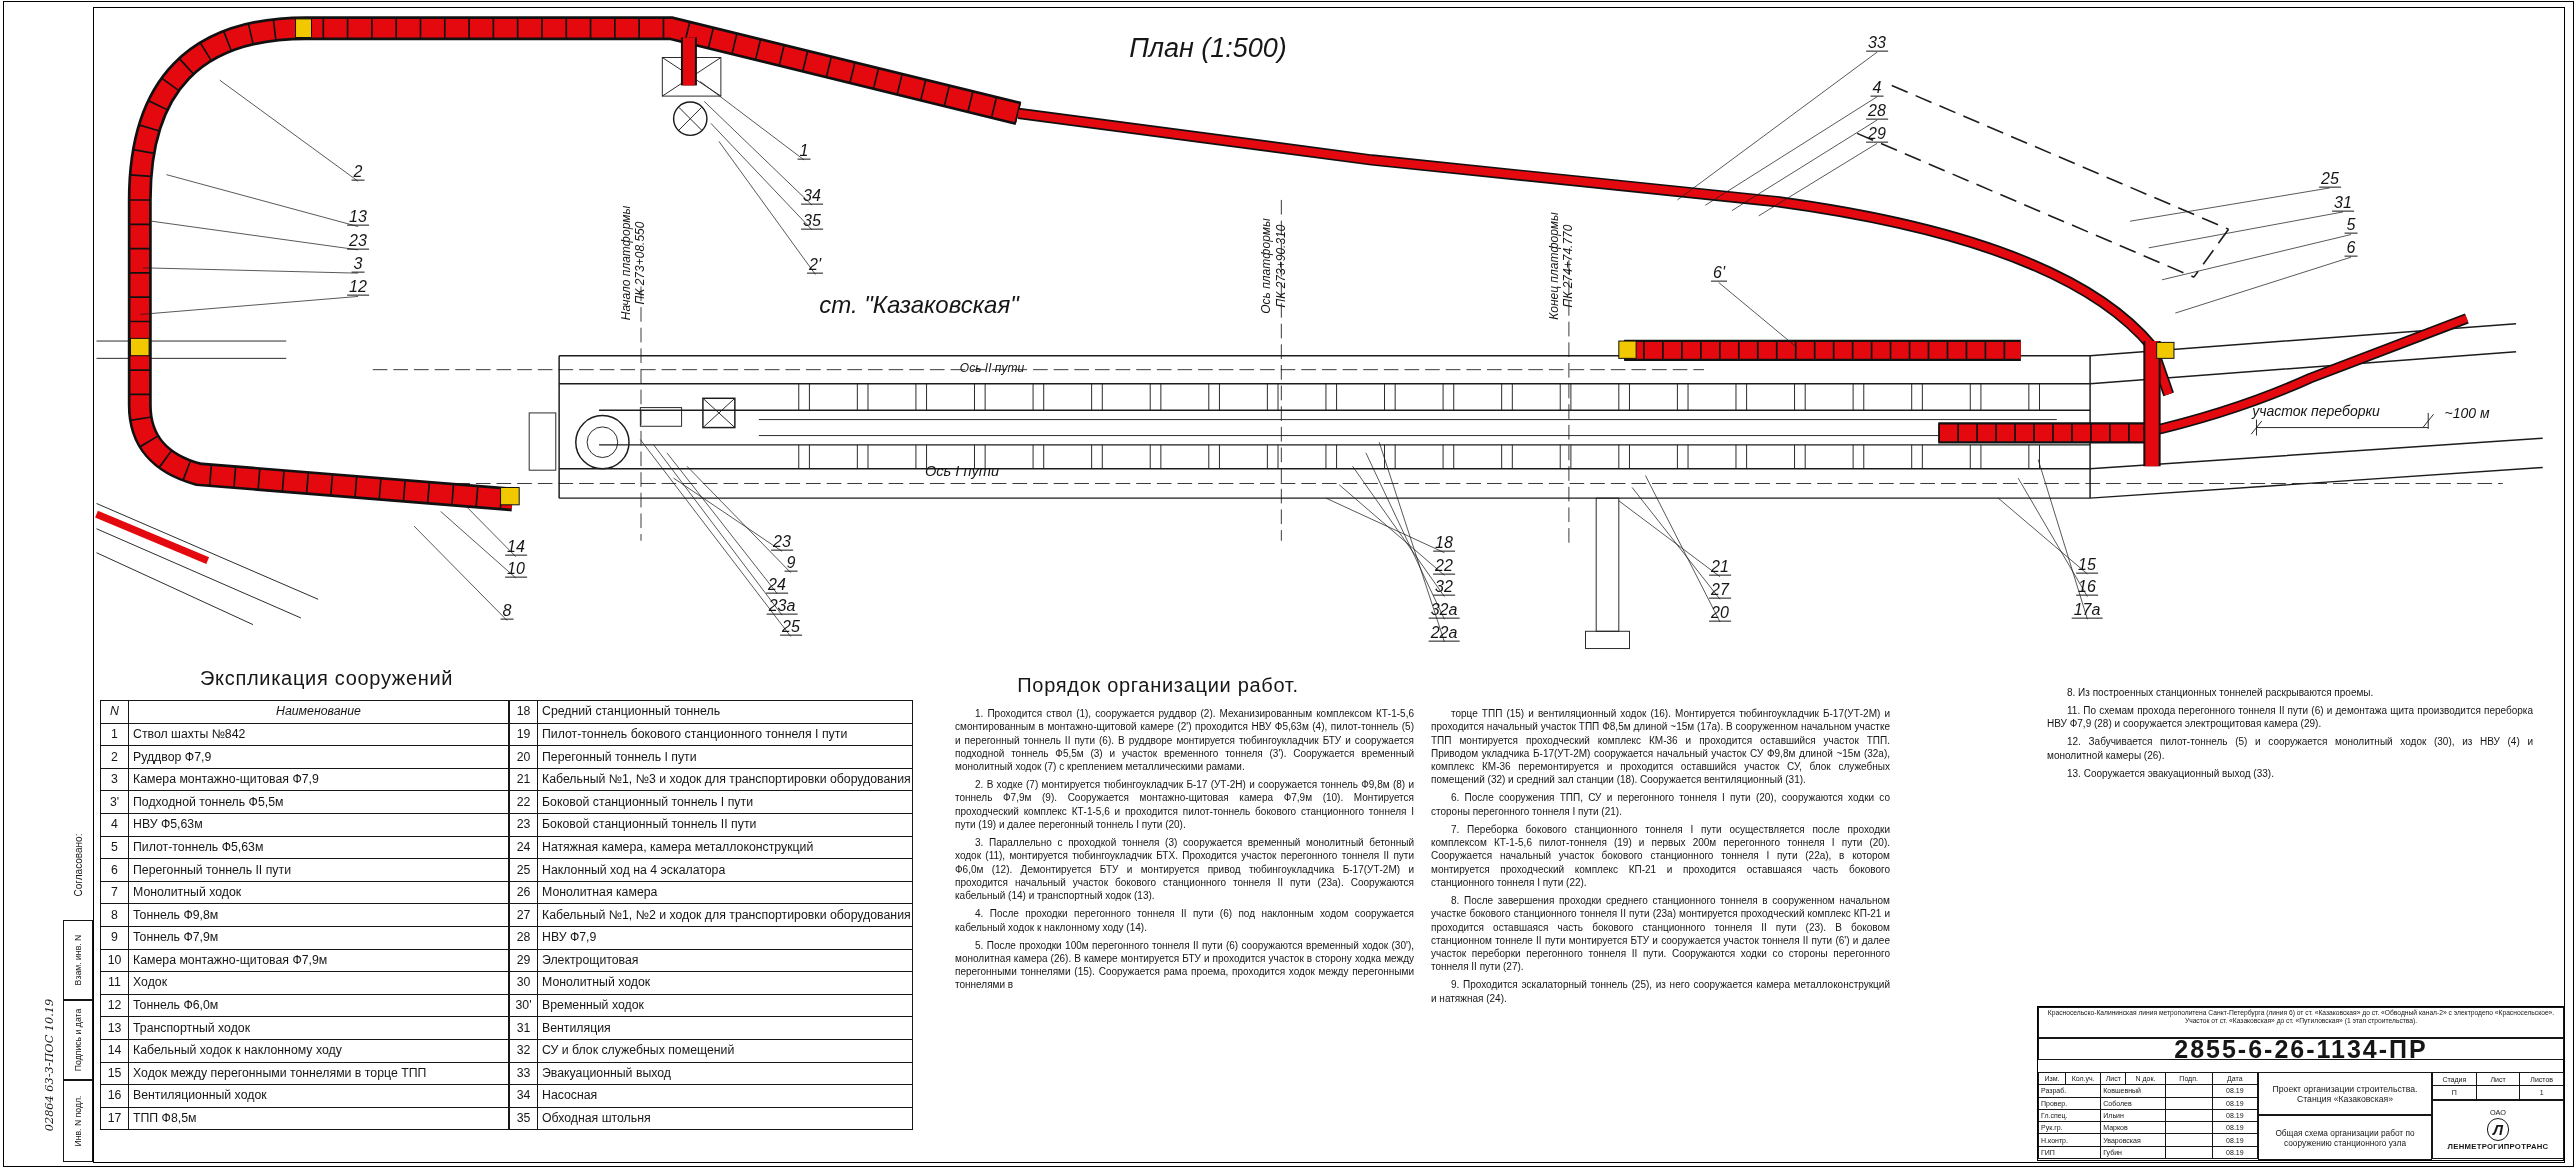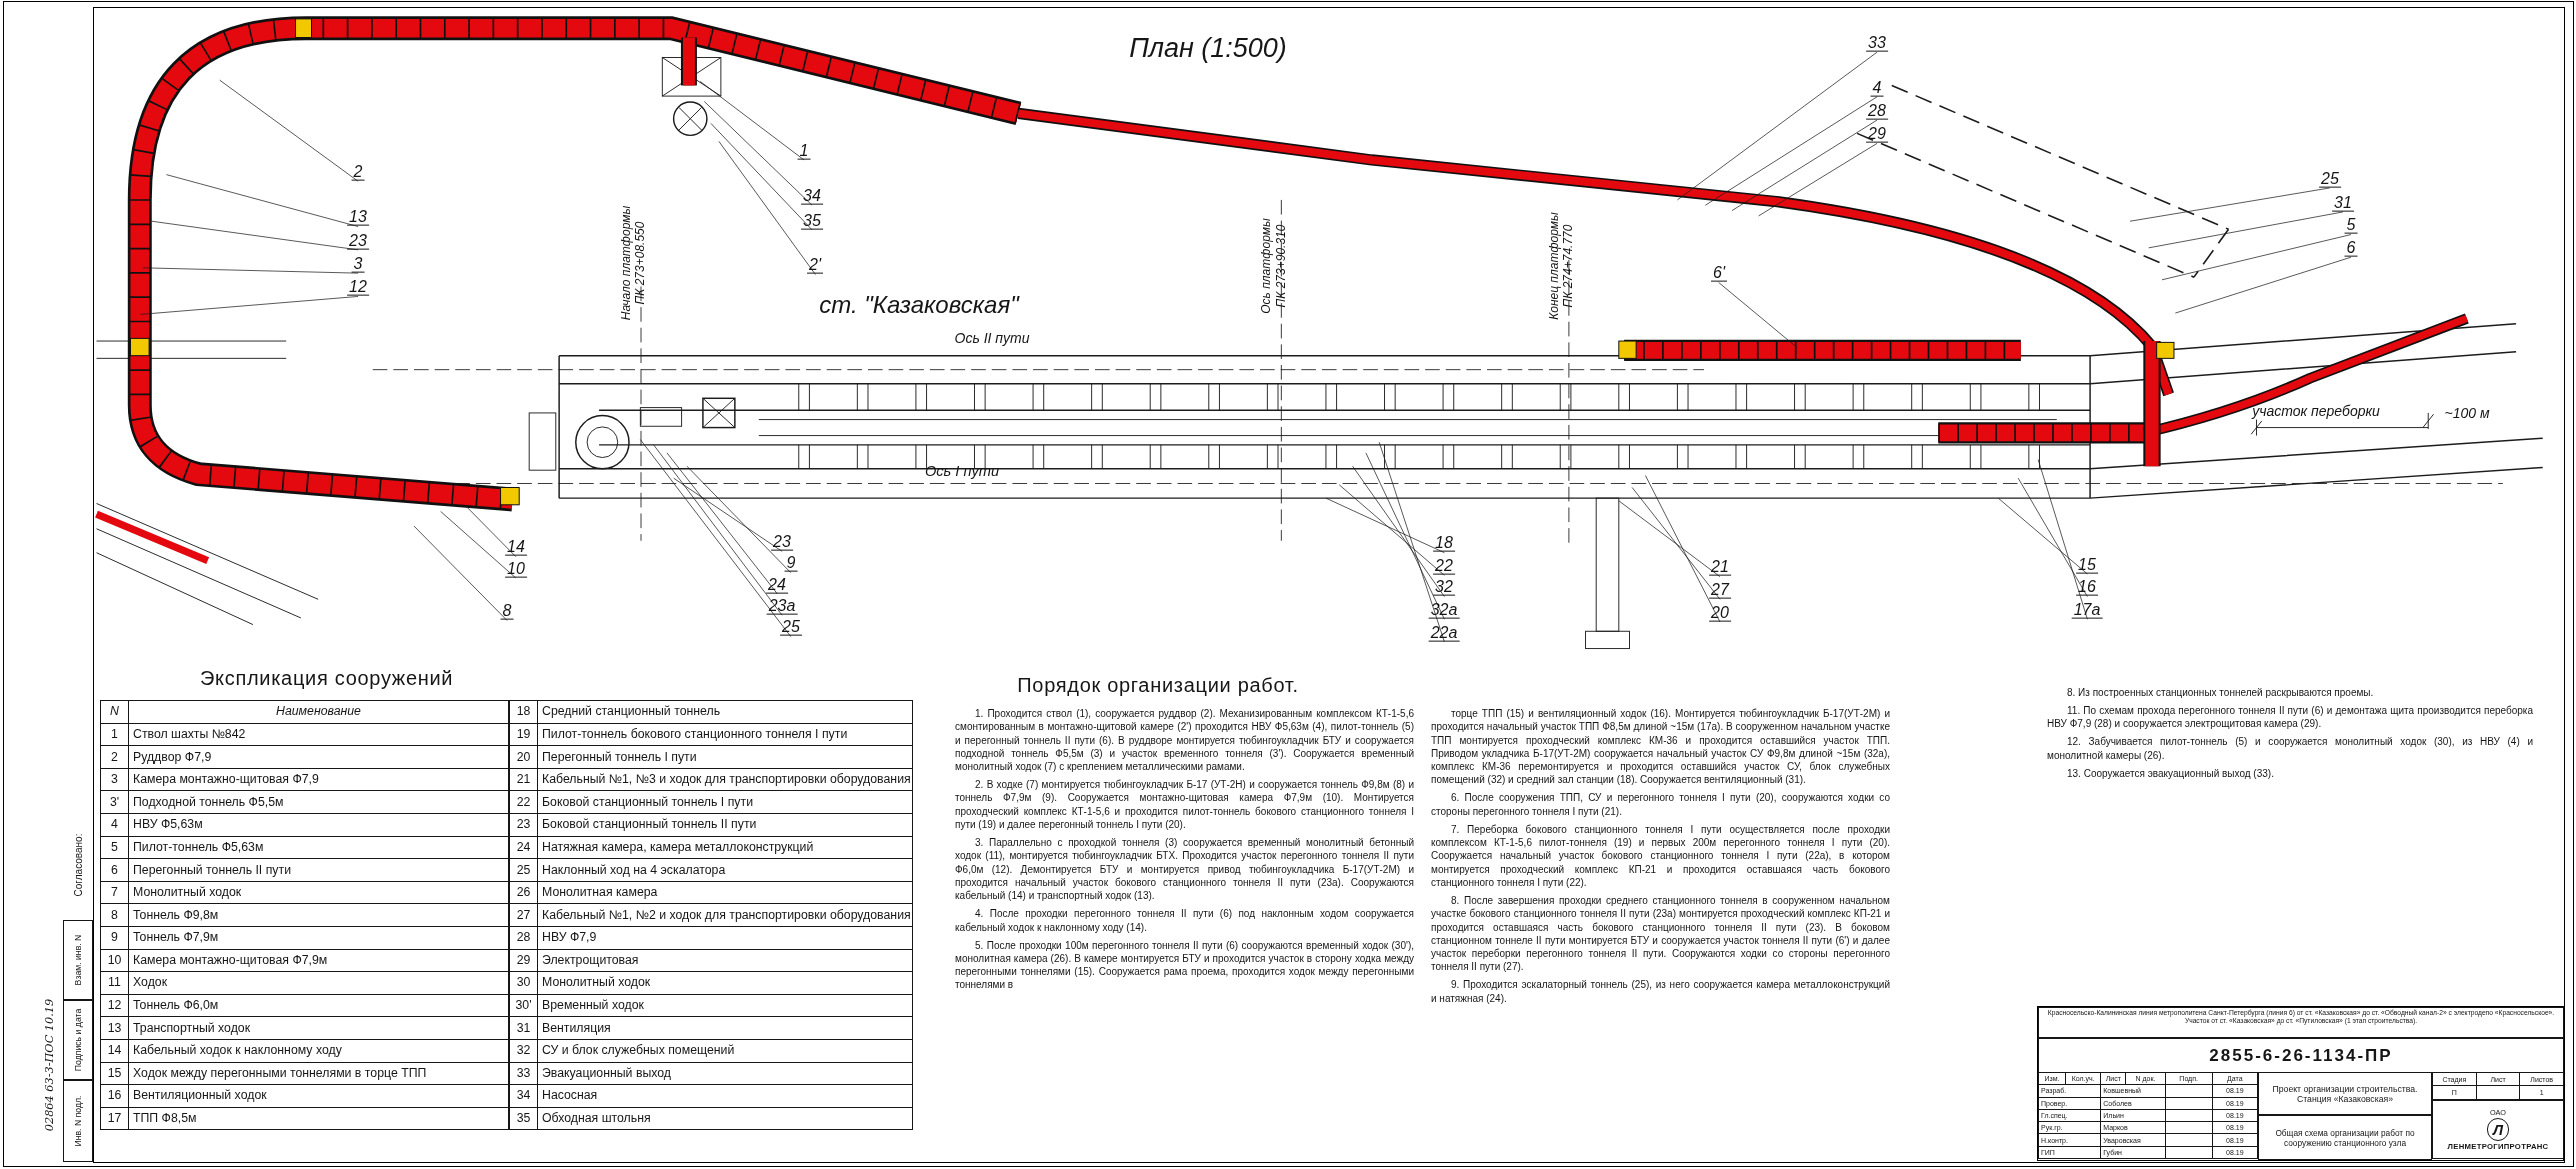--- a/index.html
+++ b/index.html
@@ -22,21 +22,21 @@
   .sec-title{position:absolute;font-size:20px;letter-spacing:0.7px;white-space:nowrap}
   table.exp{position:absolute;border-collapse:collapse;table-layout:fixed;background:#fff}
   table.exp td{border:1.1px solid #161616;height:22.6px;font-size:12.3px;line-height:1.05;
     padding:0 4px;white-space:nowrap;overflow:hidden}
   table.exp td.num{text-align:center;padding:0 1.3px}
   .wo-col{position:absolute;text-align:justify;font-size:10px;line-height:1.33}
   .wo-col p{margin:0 0 4.7px 0;text-indent:20px}
   .tb{position:absolute;left:2037px;top:1006px;width:527px;height:155px;border:1.7px solid #000;background:#fff}
   .tb .cell{position:absolute;border:0.8px solid #161616}
   .tb-proj{left:0;top:0;width:526px;height:31px;font-size:6.7px;line-height:1.15;padding:1.3px 5.3px;text-align:center;overflow:hidden}
-  .tb-num{left:0;top:31px;width:526px;height:35px;font-size:17px;font-weight:bold;letter-spacing:2px;
+  .tb-num{left:0;top:31px;width:526px;height:22px;font-size:25px;font-weight:bold;letter-spacing:2px;
     display:flex;align-items:center;justify-content:center}
   .sig{position:absolute;left:0;top:65px;width:220px;height:87px;border-collapse:collapse;table-layout:fixed}
   .sig td{border:0.7px solid #161616;font-size:7px;height:12px;padding:0 2px;white-space:nowrap;overflow:hidden}
   .tb-mid1{left:220px;top:65px;width:174px;height:43px;font-size:8.7px;display:flex;align-items:center;justify-content:center;text-align:center;padding:1.3px 4px}
   .tb-mid2{left:220px;top:108px;width:174px;height:45px;font-size:8.3px;display:flex;align-items:center;justify-content:center;text-align:center;padding:1.3px 4px}
   .tb-right{left:394px;top:65px;width:132px;height:87px}
   .mini{position:absolute;border-collapse:collapse;table-layout:fixed;left:0;top:0;width:132px}
   .mini td{border:0.7px solid #161616;font-size:7px;text-align:center;height:13.3px}
   .org{position:absolute;left:0;top:28px;width:132px;height:59px;border:0.7px solid #161616;
     display:flex;flex-direction:column;align-items:center;justify-content:center;gap:1.3px}
@@ -207,21 +207,21 @@
         <line x1="2584" y1="934" x2="2472" y2="714" class="leader"></line>
         <line x1="3136" y1="862" x2="3002" y2="748" class="leader"></line>
         <line x1="3136" y1="896" x2="3032" y2="718" class="leader"></line>
         <line x1="3136" y1="930" x2="3062" y2="690" class="leader"></line>
         <line x1="2582" y1="424" x2="2700" y2="522" class="leader"></line>
       </g>
   </svg>
 
   <div class="lbl" style="left:1208px;top:48px;font-size:27px">План  (1:500)</div>
   <div class="lbl" style="left:919px;top:305px;font-size:24px">ст. "Казаковская"</div>
-  <div class="lbl" style="left:992px;top:338px;font-size:14px">Ось II пути</div>
+  <div class="lbl" style="left:992px;top:368px;font-size:12px">Ось II пути</div>
   <div class="lbl" style="left:962px;top:471px;font-size:14.6px">Ось I пути</div>
 
   <div class="vlbl" style="left:1266px;top:266px;font-size:12px">Ось платформы</div>
   <div class="vlbl" style="left:1281px;top:266px;font-size:12px">ПК 273+90.310</div>
 
   <div class="vlbl" style="left:626px;top:263px;font-size:12px">Начало платформы</div>
   <div class="vlbl" style="left:640px;top:263px;font-size:12px">ПК 273+08.550</div>
 
   <div class="vlbl" style="left:1554px;top:266px;font-size:12px">Конец платформы</div>
   <div class="vlbl" style="left:1568px;top:266px;font-size:12px">ПК 274+74.770</div>

